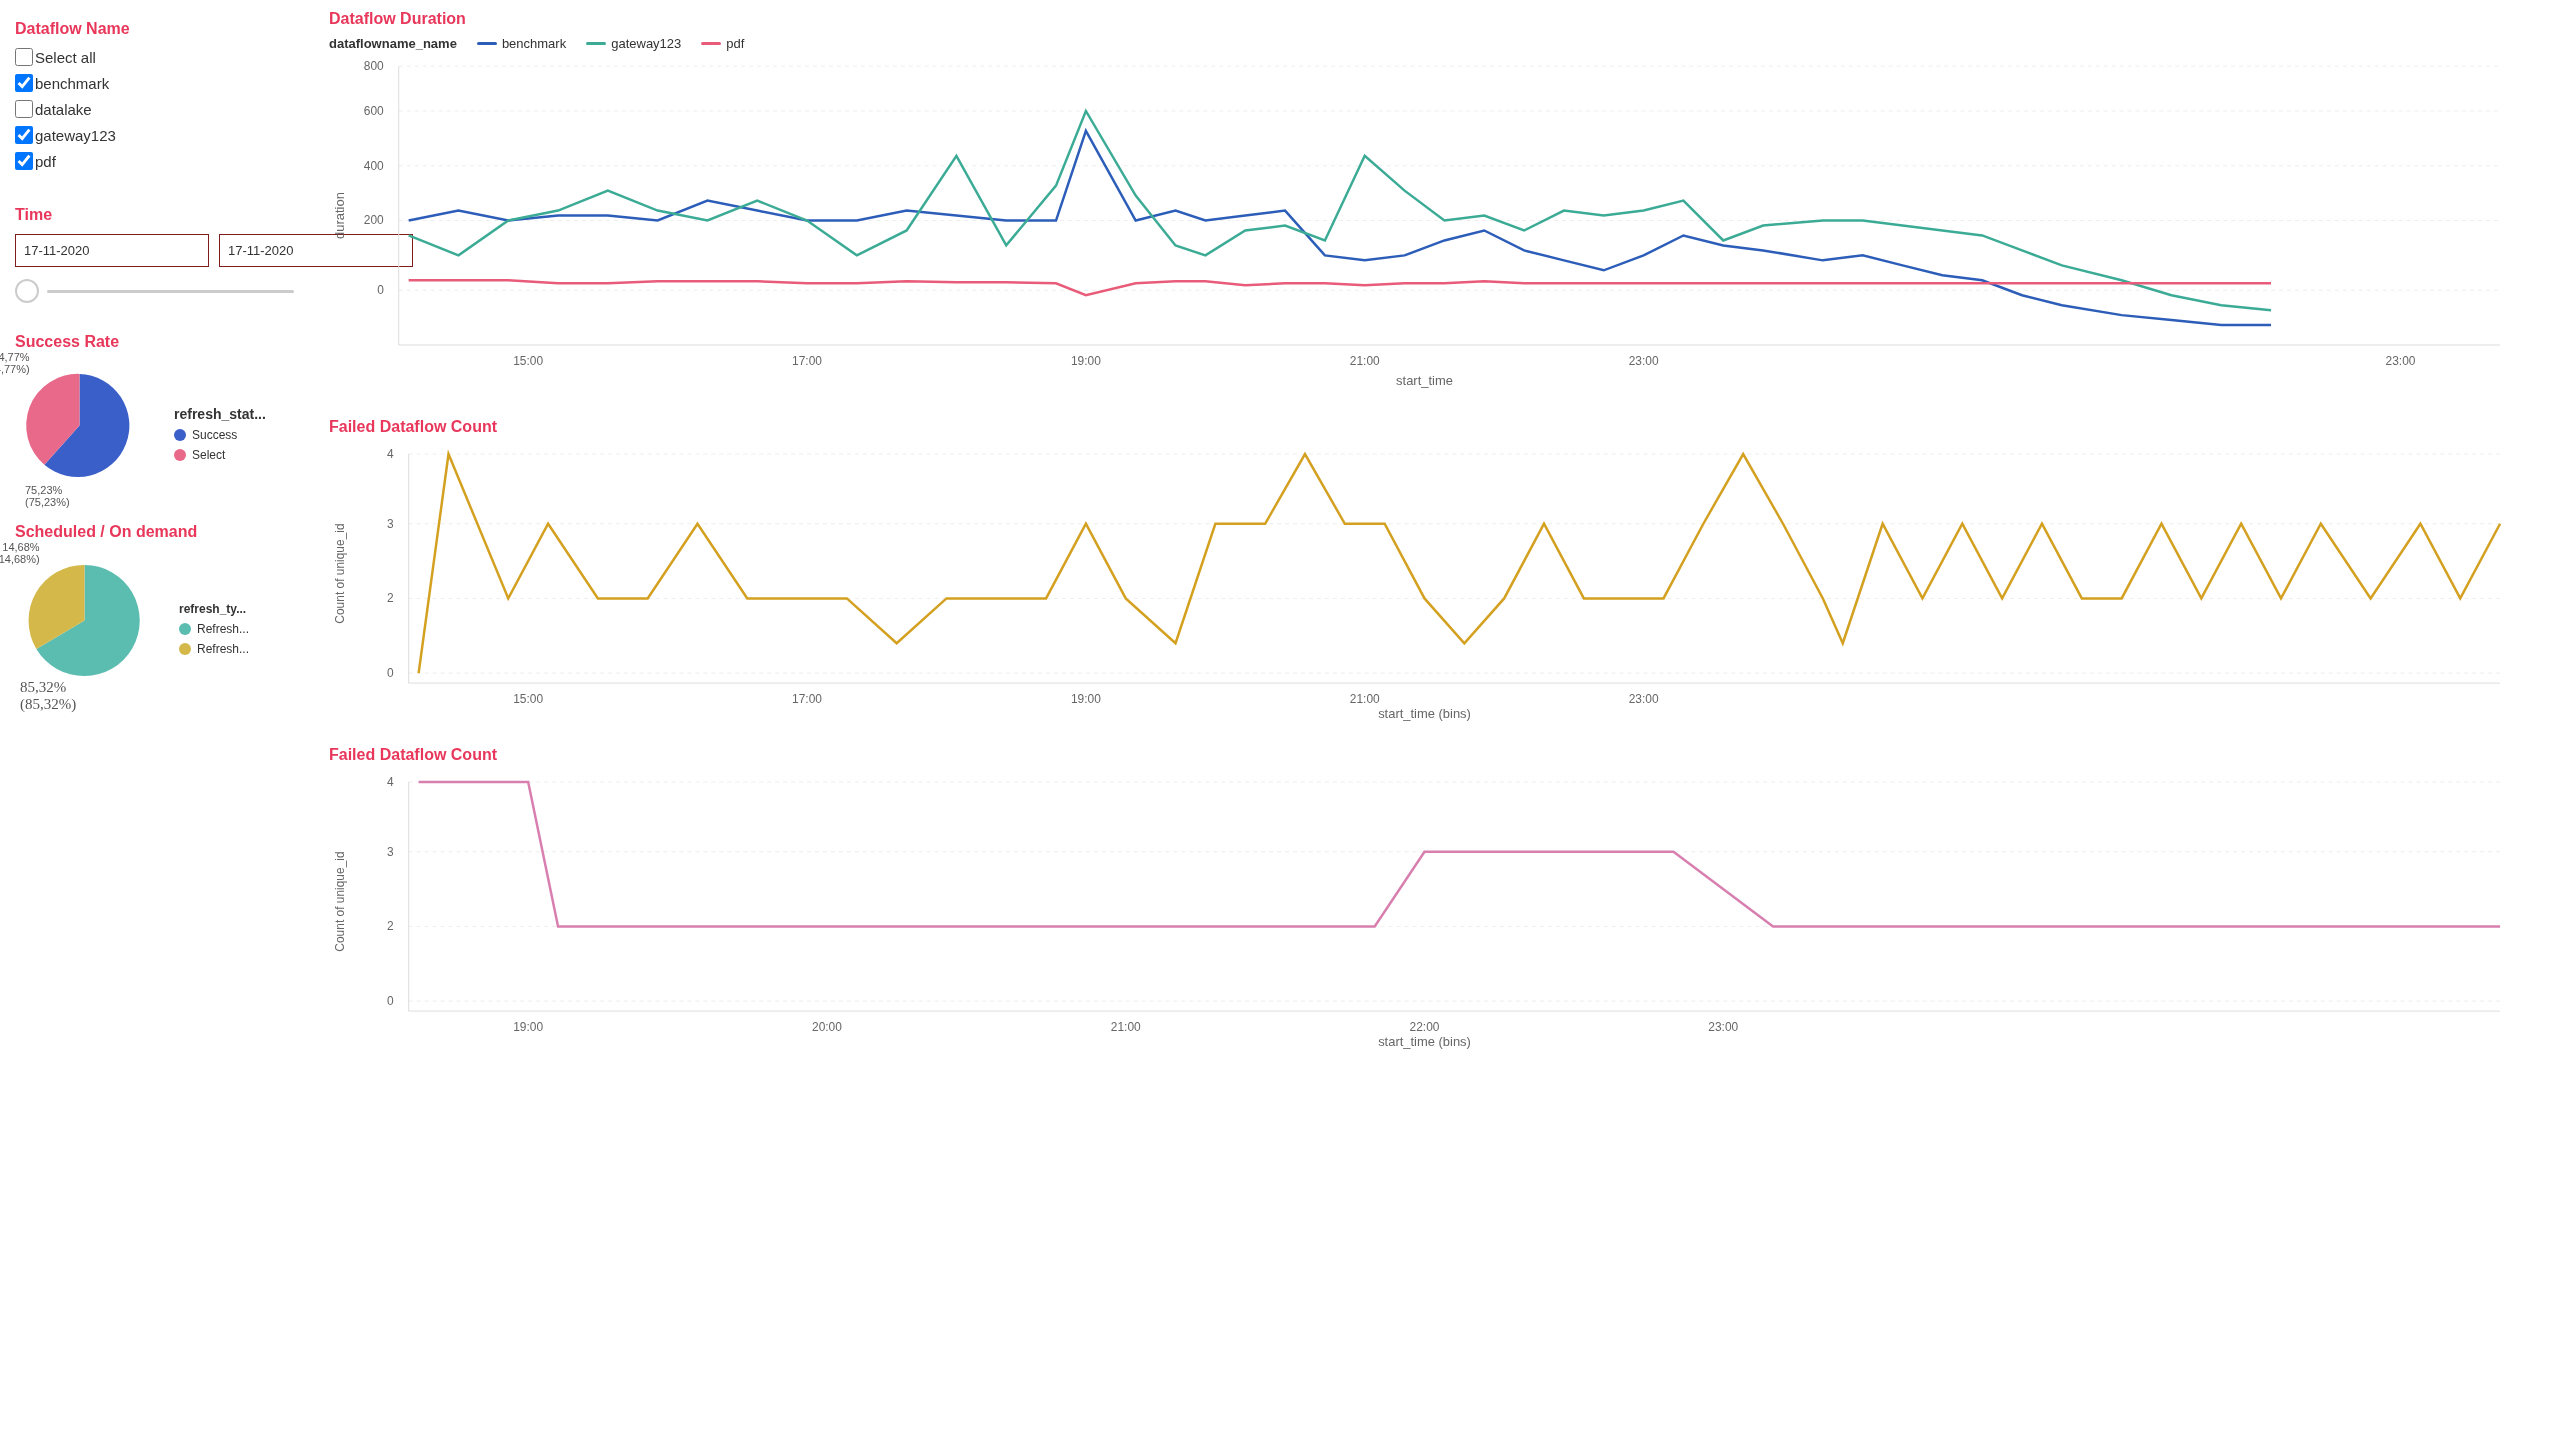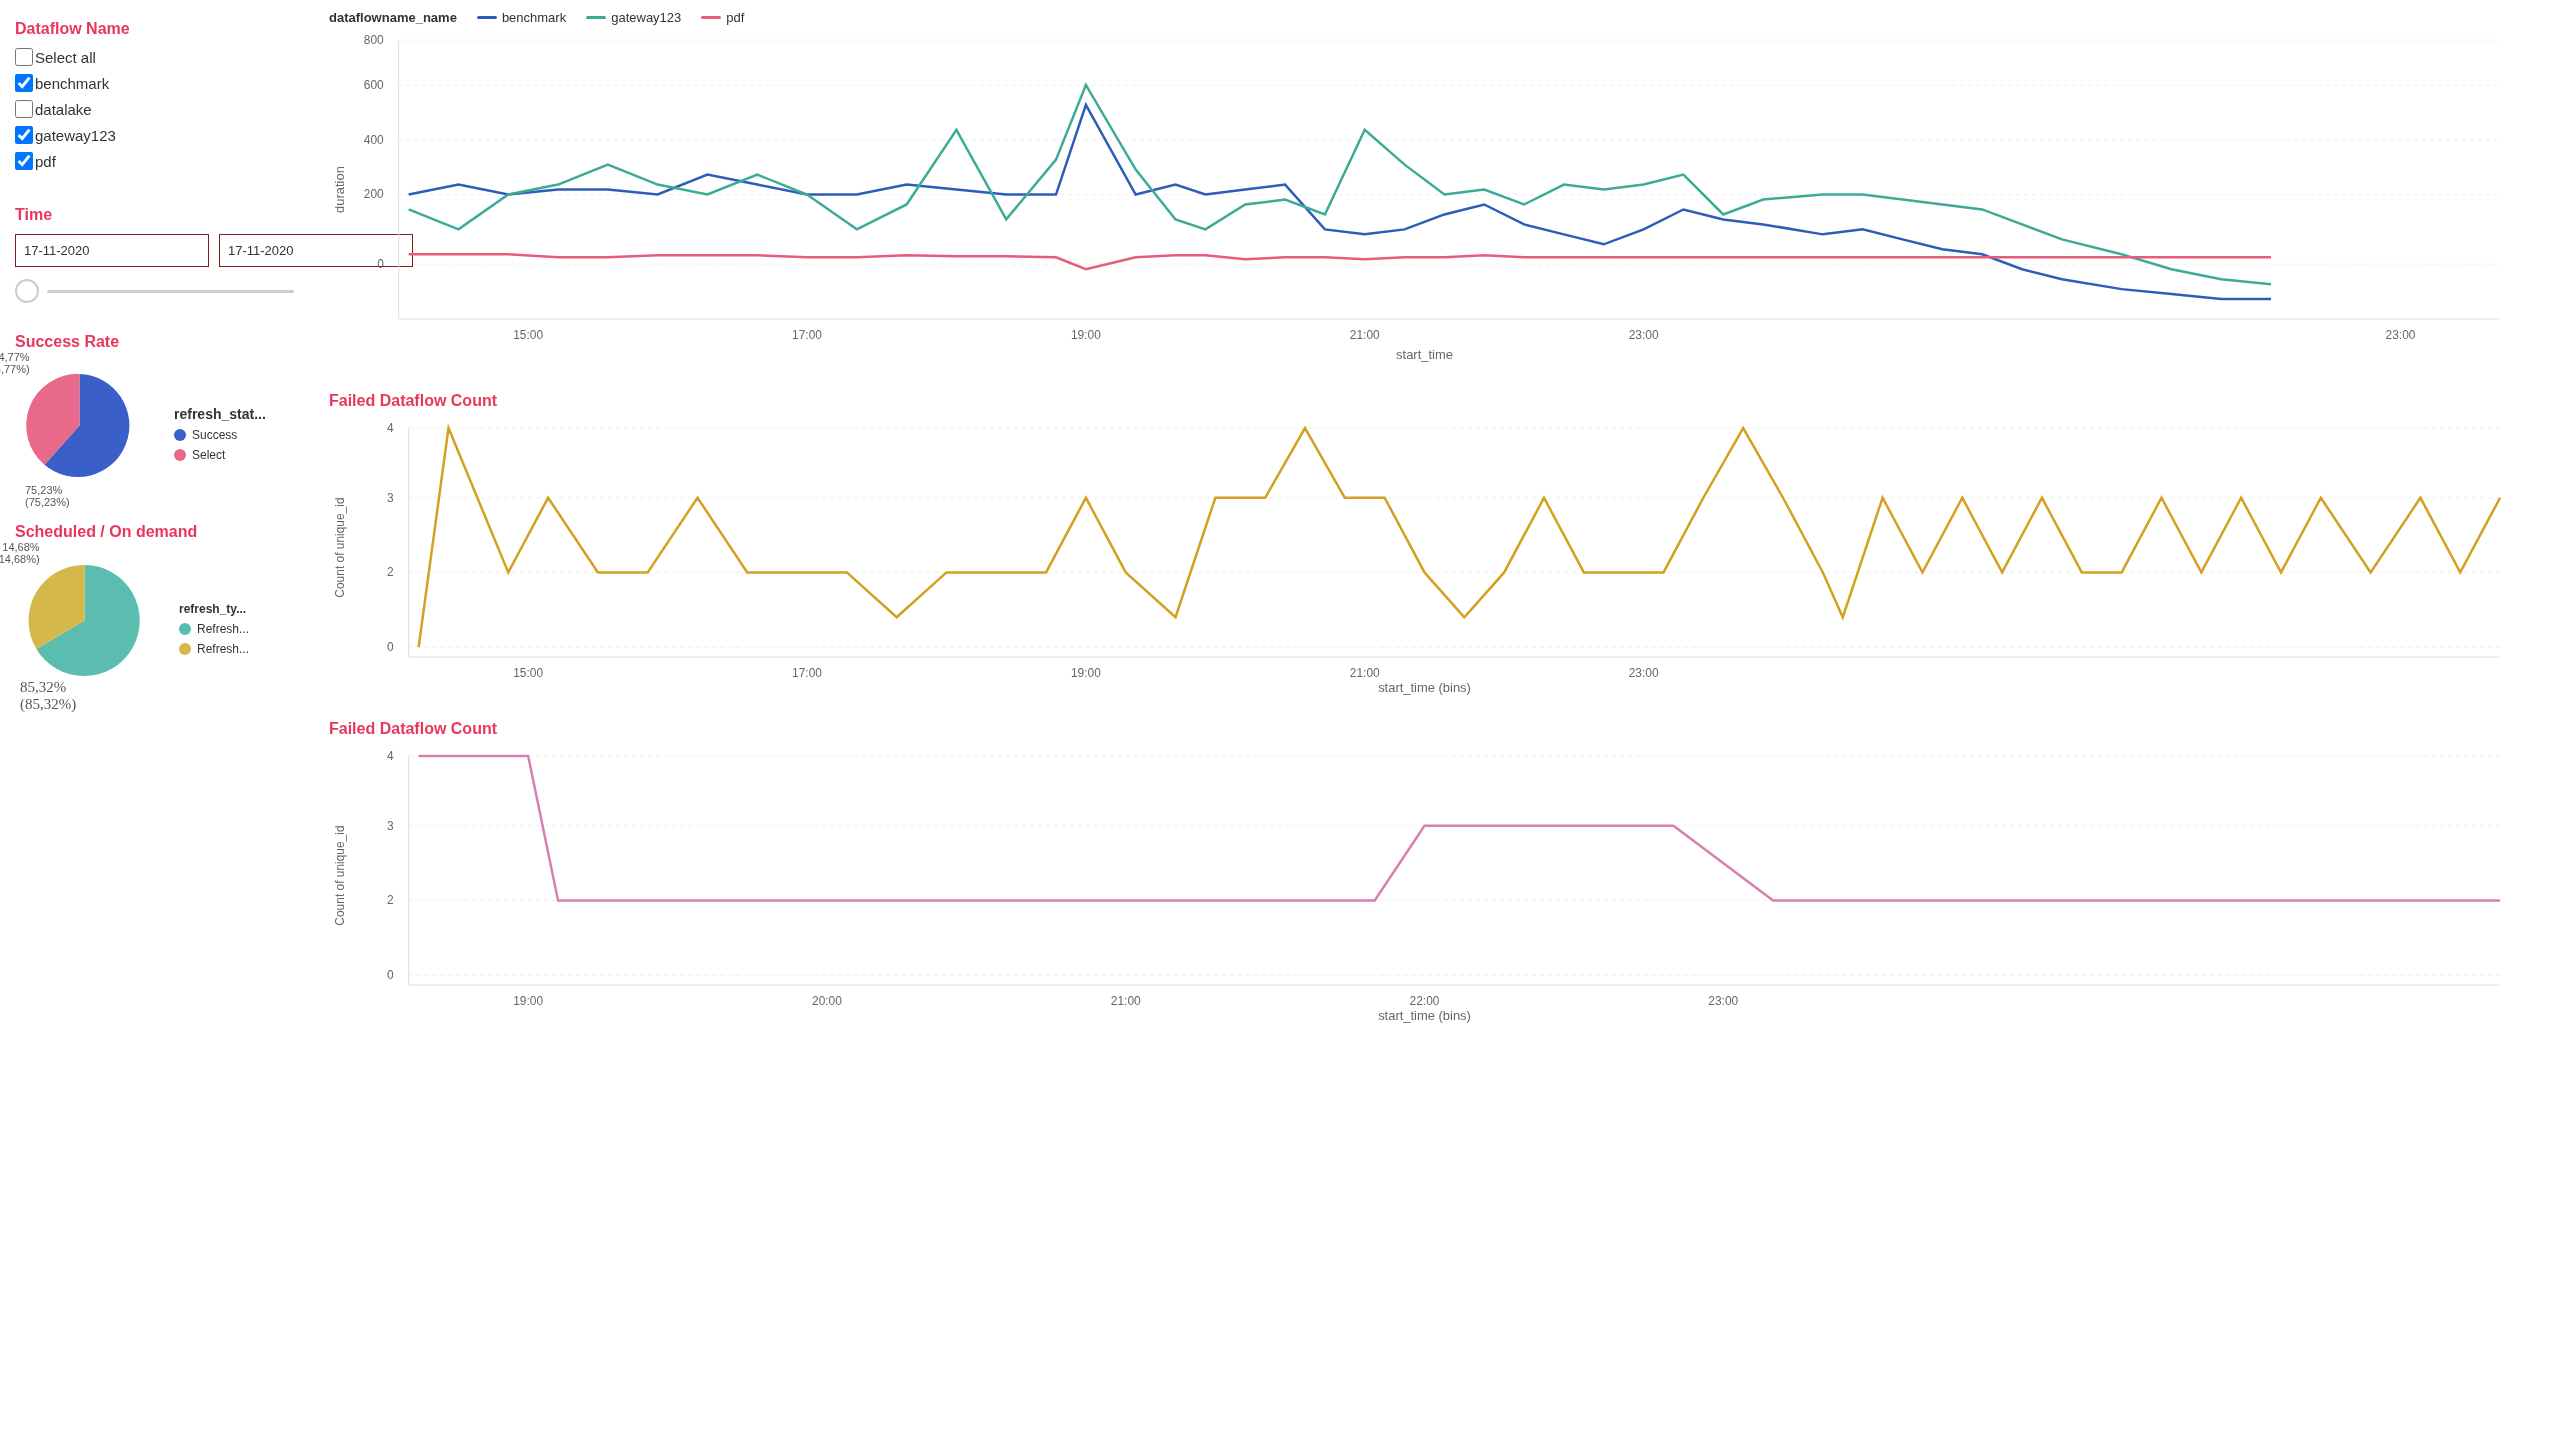--- a/index.html
+++ b/index.html
@@ -145,20 +145,21 @@
           </div>
         </div>
       </div>
     </div>
   </div>
 
   <div class="main">
     <div class="charts-area">
 
       <div class="chart-block">
+        <div class="chart-title">Dataflow Duration</div>
         <div class="legend-area">
           <span style="font-weight:bold; font-size:13px;">dataflowname_name</span>
           <div class="legend-item">
             <div class="legend-line" style="background:#2c5db8;"></div>
             <span>benchmark</span>
           </div>
           <div class="legend-item">
             <div class="legend-line" style="background:#3bab96;"></div>
             <span>gateway123</span>
           </div>

